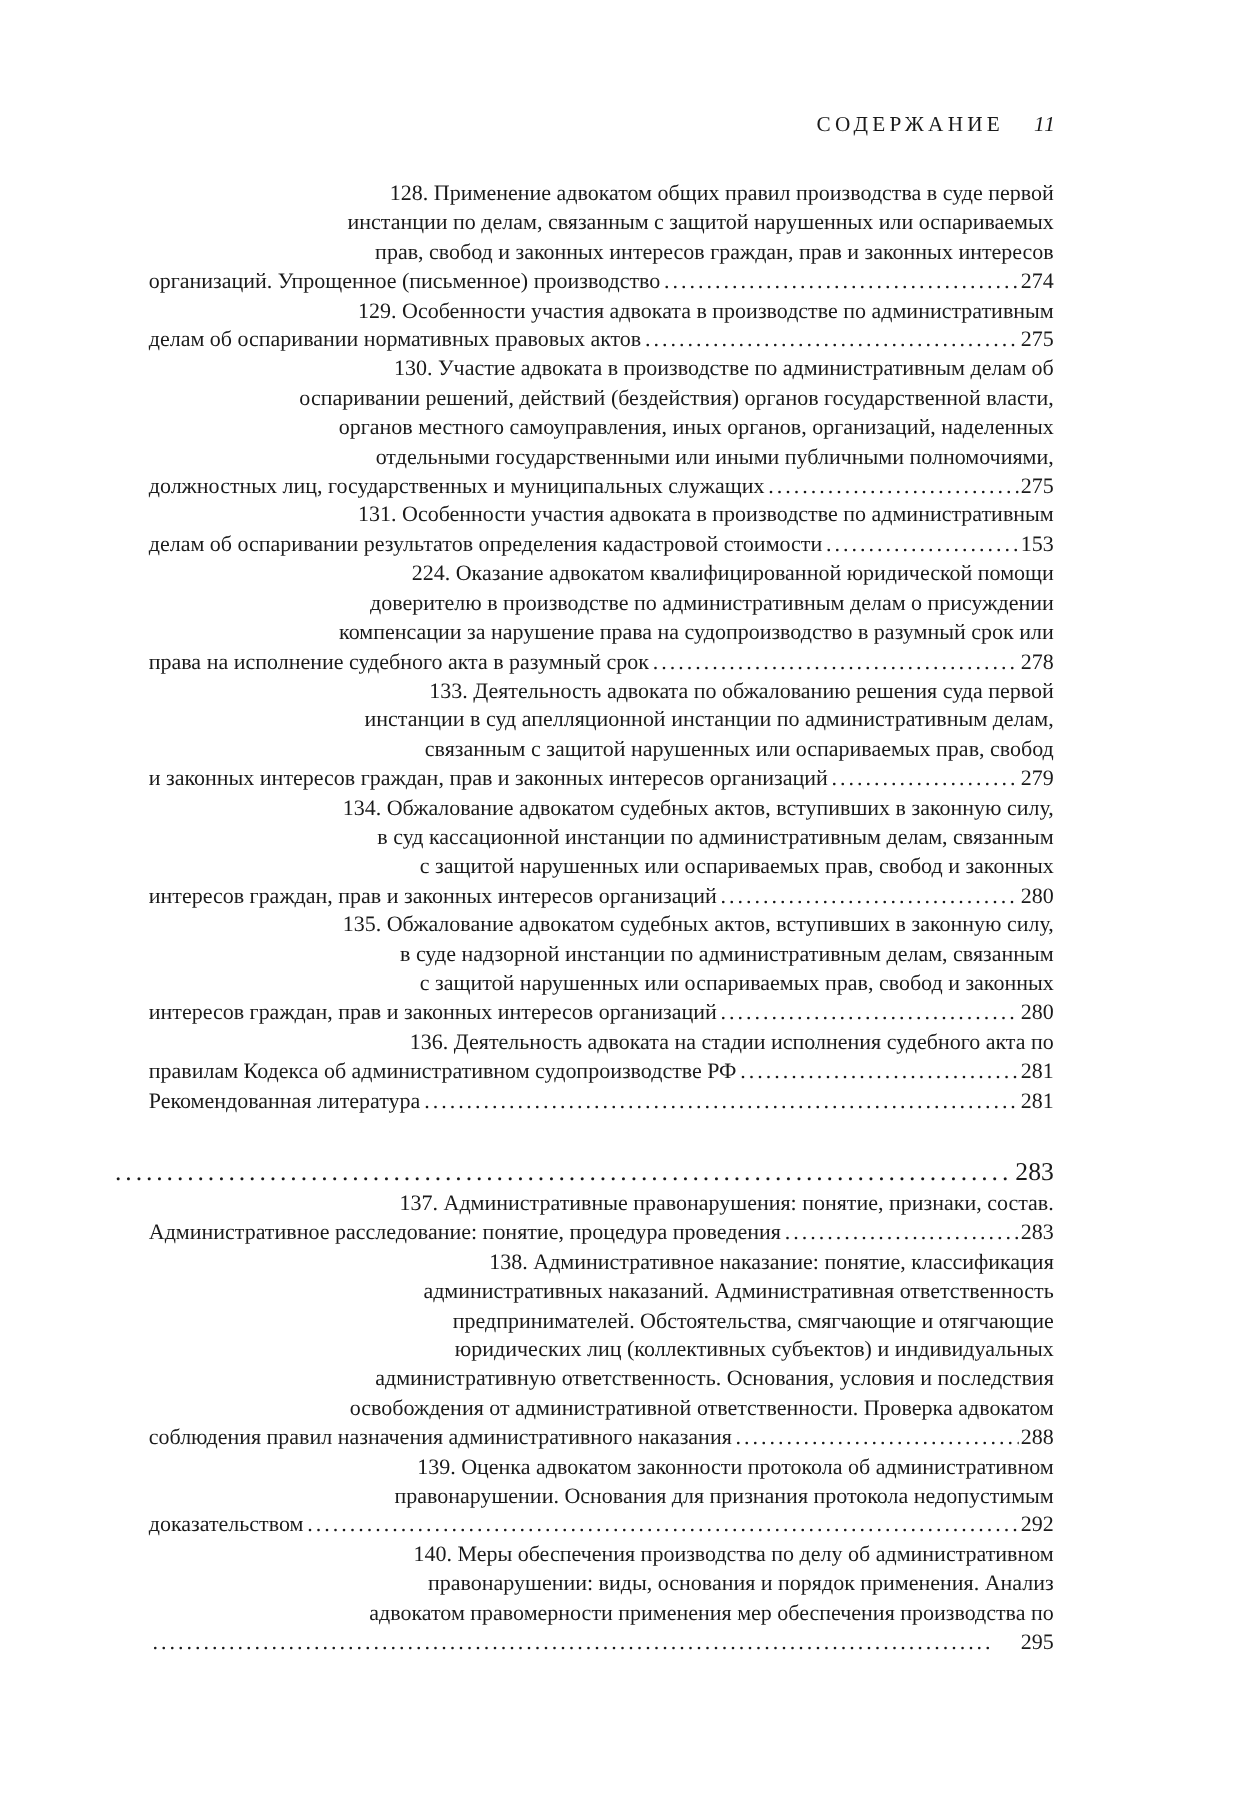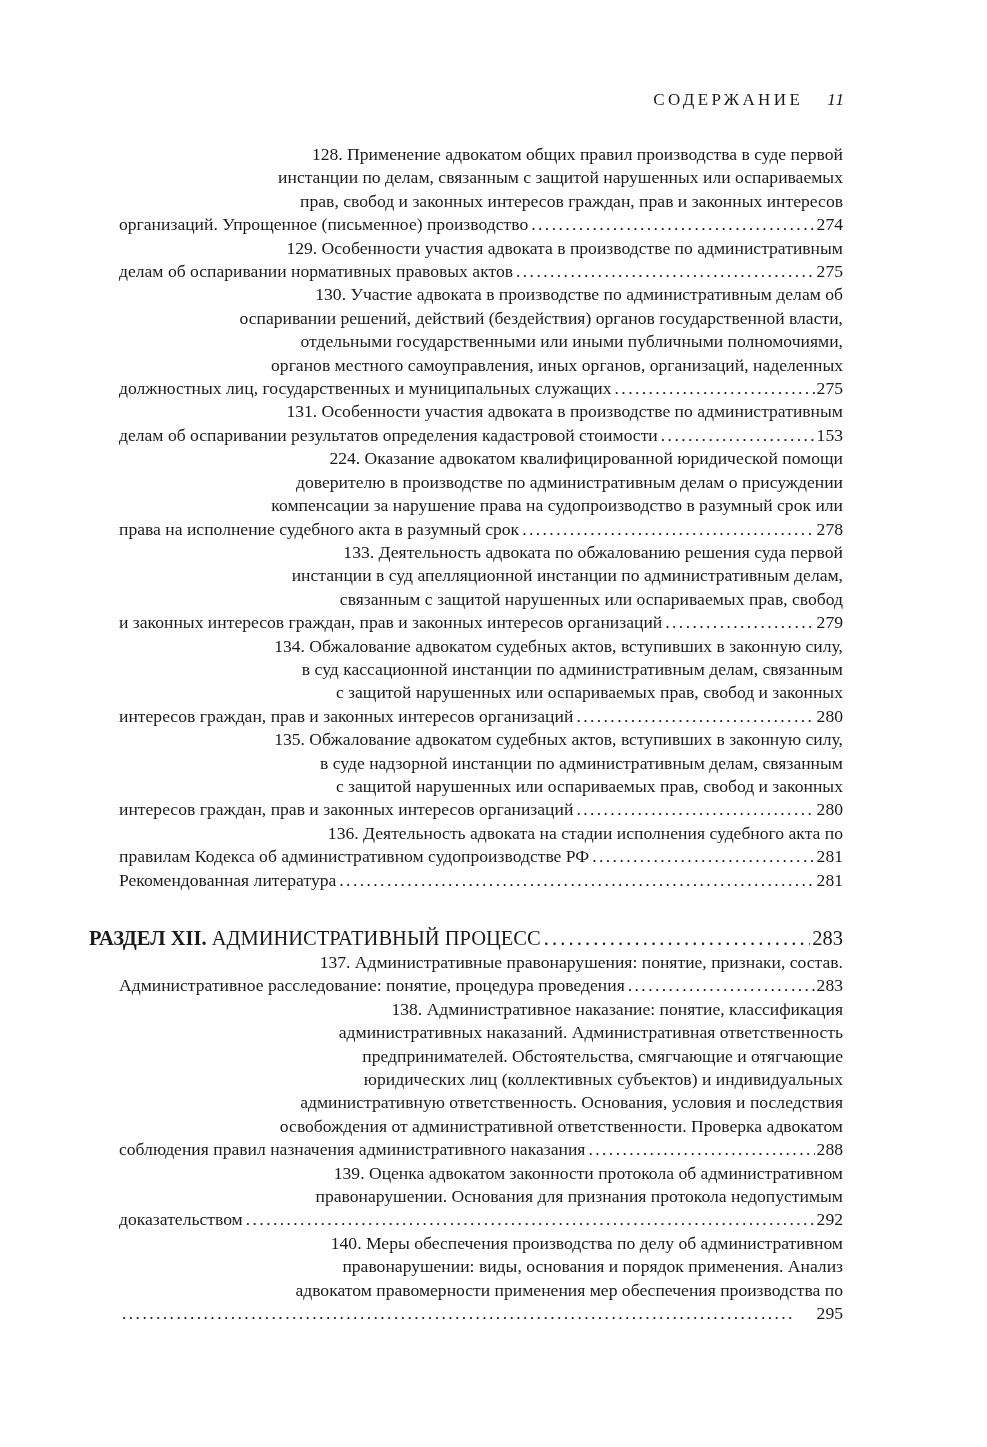--- a/index.html
+++ b/index.html
@@ -55,24 +55,24 @@
         </div>
       </div>
       <div class="entry">
         <div class="line">
           <span class="txt">130. Участие адвоката в производстве по административным делам об</span>
         </div>
         <div class="line">
           <span class="txt">оспаривании решений, действий (бездействия) органов государственной власти,</span>
         </div>
         <div class="line">
+          <span class="txt">органов местного самоуправления, иных органов, организаций, наделенных</span>
+        </div>
+        <div class="line">
           <span class="txt">отдельными государственными или иными публичными полномочиями,</span>
-        </div>
-        <div class="line">
-          <span class="txt">органов местного самоуправления, иных органов, организаций, наделенных</span>
         </div>
         <div class="line">
           <span class="txt">должностных лиц, государственных и муниципальных служащих</span>
           <span class="dots"></span>
           <span class="page">275</span>
         </div>
       </div>
       <div class="entry">
         <div class="line">
           <span class="txt">131. Особенности участия адвоката в производстве по административным</span>
@@ -159,21 +159,20 @@
       </div>
       <div class="entry">
         <div class="line">
           <span class="txt">Рекомендованная литература</span>
           <span class="dots"></span>
           <span class="page">281</span>
         </div>
       </div>
     </div>
   <div class="line section">
-    <span class="txt"><span class="lbl">РАЗДЕЛ XII.</span> <span>АДМИНИСТРАТИВНЫЙ ПРОЦЕСС</span></span>
     <span class="dots"></span>
     <span class="page">283</span>
   </div>
   <div id="group-b">
       <div class="entry">
         <div class="line">
           <span class="txt">137. Административные правонарушения: понятие, признаки, состав.</span>
         </div>
         <div class="line">
           <span class="txt">Административное расследование: понятие, процедура проведения</span>

